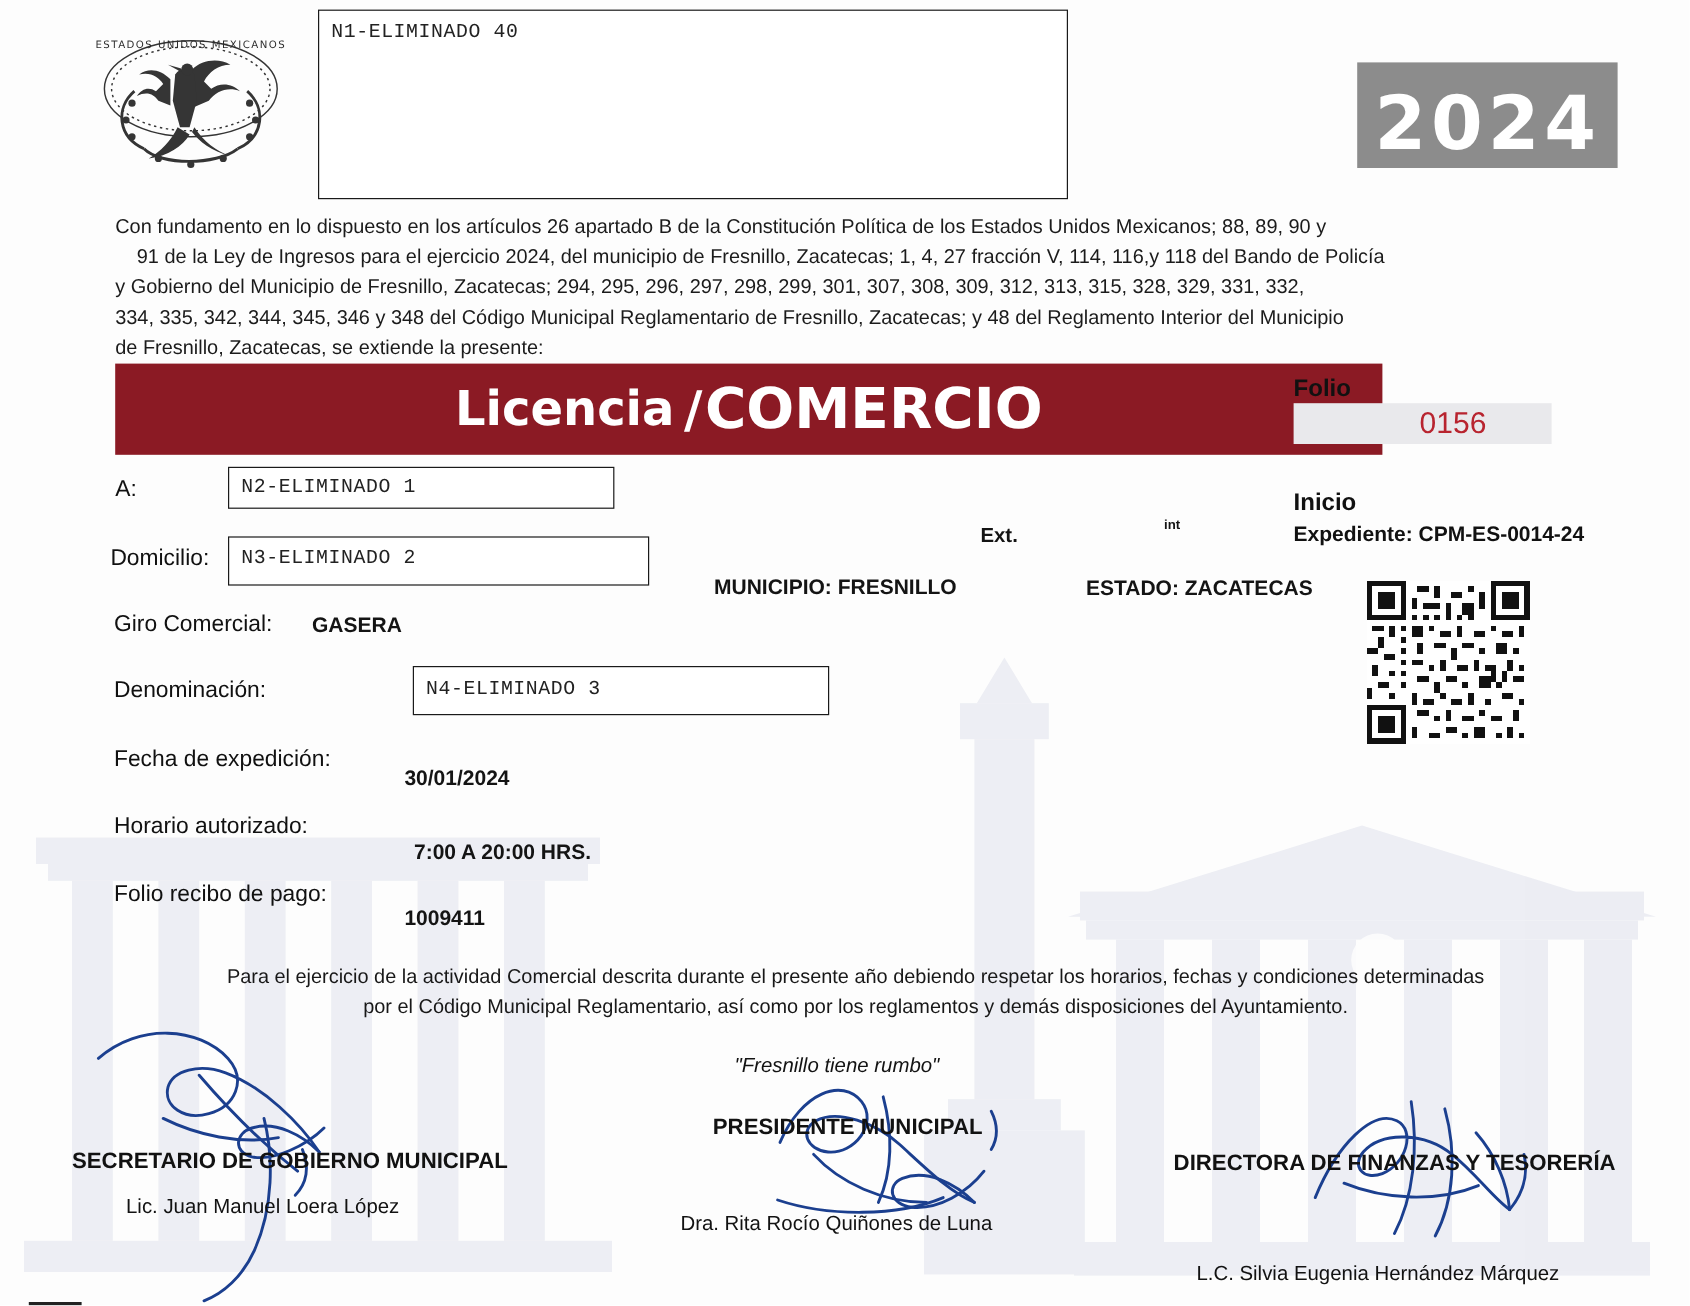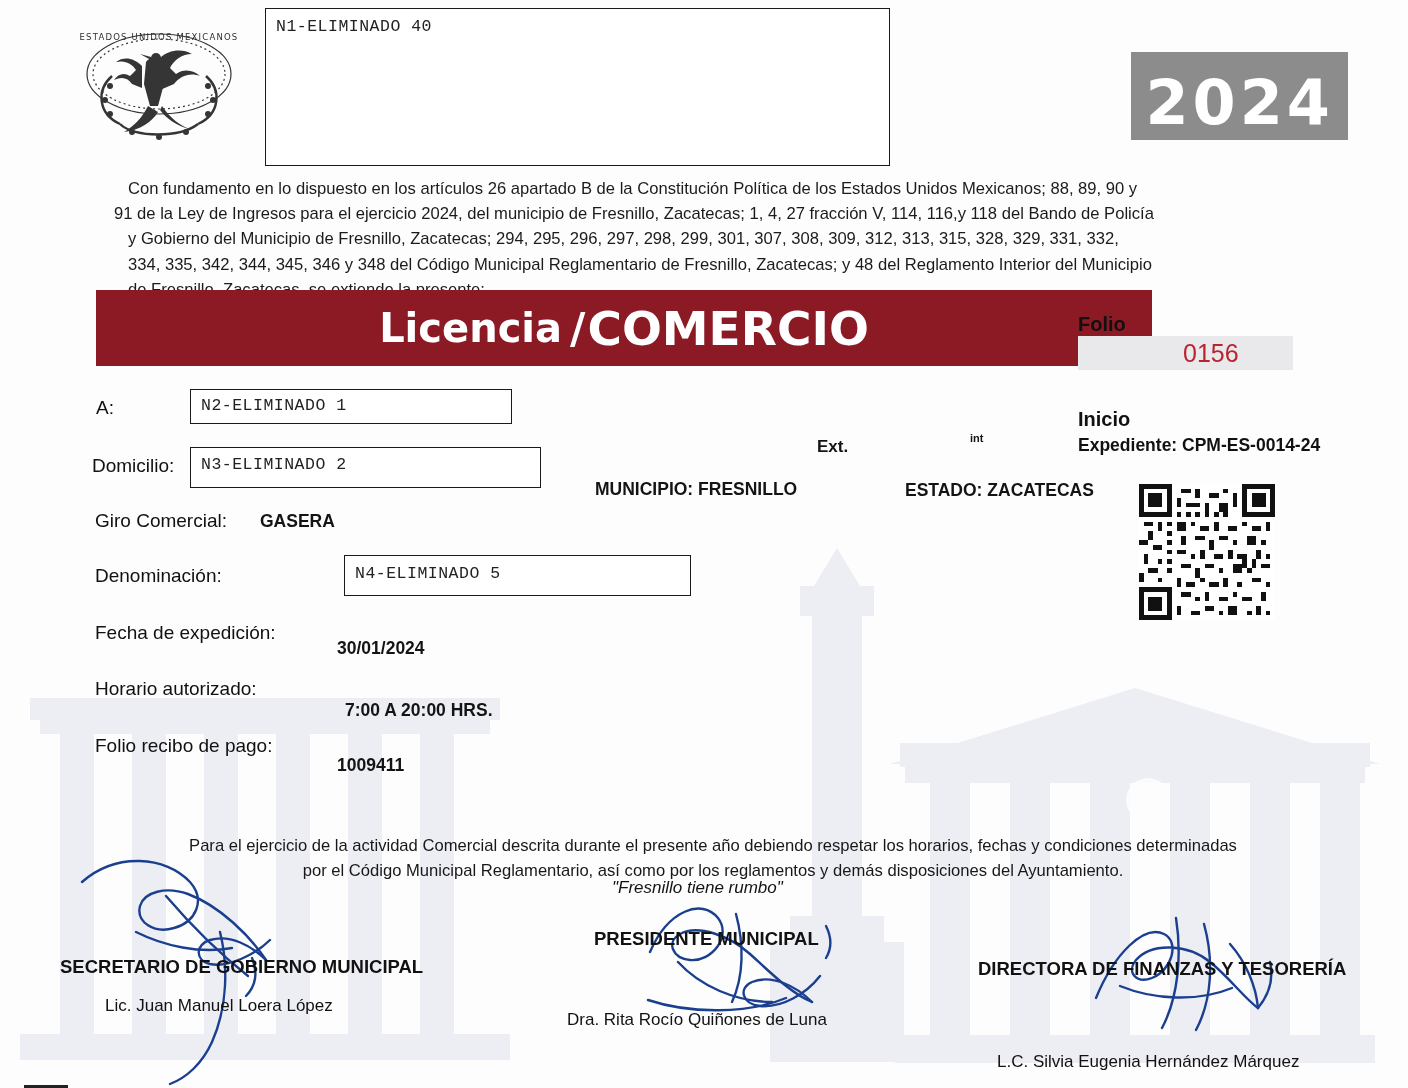--- a/index.html
+++ b/index.html
@@ -80,28 +80,28 @@
   .legal {
     position: absolute;
     left: 96px;
     top: 176px;
     width: 1272px;
     font-size: 16.6px;
     line-height: 1.52;
     color: #1b1b1b;
     text-align: justify;
   }
-  .legal .l1 { display:block;margin-left:32px; }
+  .legal .l1 { display:block; }
   .legal .ind { display:block; padding-left: 18px; }
 
   
   .banner {
     position: absolute;
     left: 96px;
-    top: 290px;
+    top: 303px;
     width: 1056px;
     height: 76px;
     background: #8b1a24;
     display: flex;
     align-items: center;
     justify-content: center;
   }
   .banner .b-lic {
     font-family: "DejaVu Sans", sans-serif;
     font-weight: bold;
@@ -211,21 +211,21 @@
   .closing {
     position: absolute;
     left: 78px;
     top: 802px;
     width: 1270px;
     font-size: 16.6px;
     line-height: 1.5;
     color: #181818;
     text-align: center;
   }
-  .closing .c1 { display:block;margin-top:32px; }
+  .closing .c1 { display:block; }
   .closing .c2 { display:block; }
 
   
   .motto {
     position: absolute;
     left: 612px;
     top: 878px;
     font-style: italic;
     font-size: 17px;
     color: #131313;
@@ -373,21 +373,21 @@
   <div class="fl" id="lbl-a">A:</div>
   <div class="redact" id="redact-n2">N2-ELIMINADO 1</div>
 
   <div class="fl" id="lbl-dom">Domicilio:</div>
   <div class="redact" id="redact-n3">N3-ELIMINADO 2</div>
 
   <div class="fl" id="lbl-giro">Giro Comercial:</div>
   <div class="fv" id="val-giro">GASERA</div>
 
   <div class="fl" id="lbl-denom">Denominación:</div>
-  <div class="redact" id="redact-n4">N4-ELIMINADO 5</div>
+  <div class="redact" id="redact-n4">N4-ELIMINADO 3</div>
 
   <div class="fl" id="lbl-fecha">Fecha de expedición:</div>
   <div class="fv" id="val-fecha">30/01/2024</div>
 
   <div class="fl" id="lbl-horario">Horario autorizado:</div>
   <div class="fv" id="val-horario">7:00 A 20:00 HRS.</div>
 
   <div class="fl" id="lbl-folrec">Folio recibo de pago:</div>
   <div class="fv" id="val-folrec">1009411</div>
 

